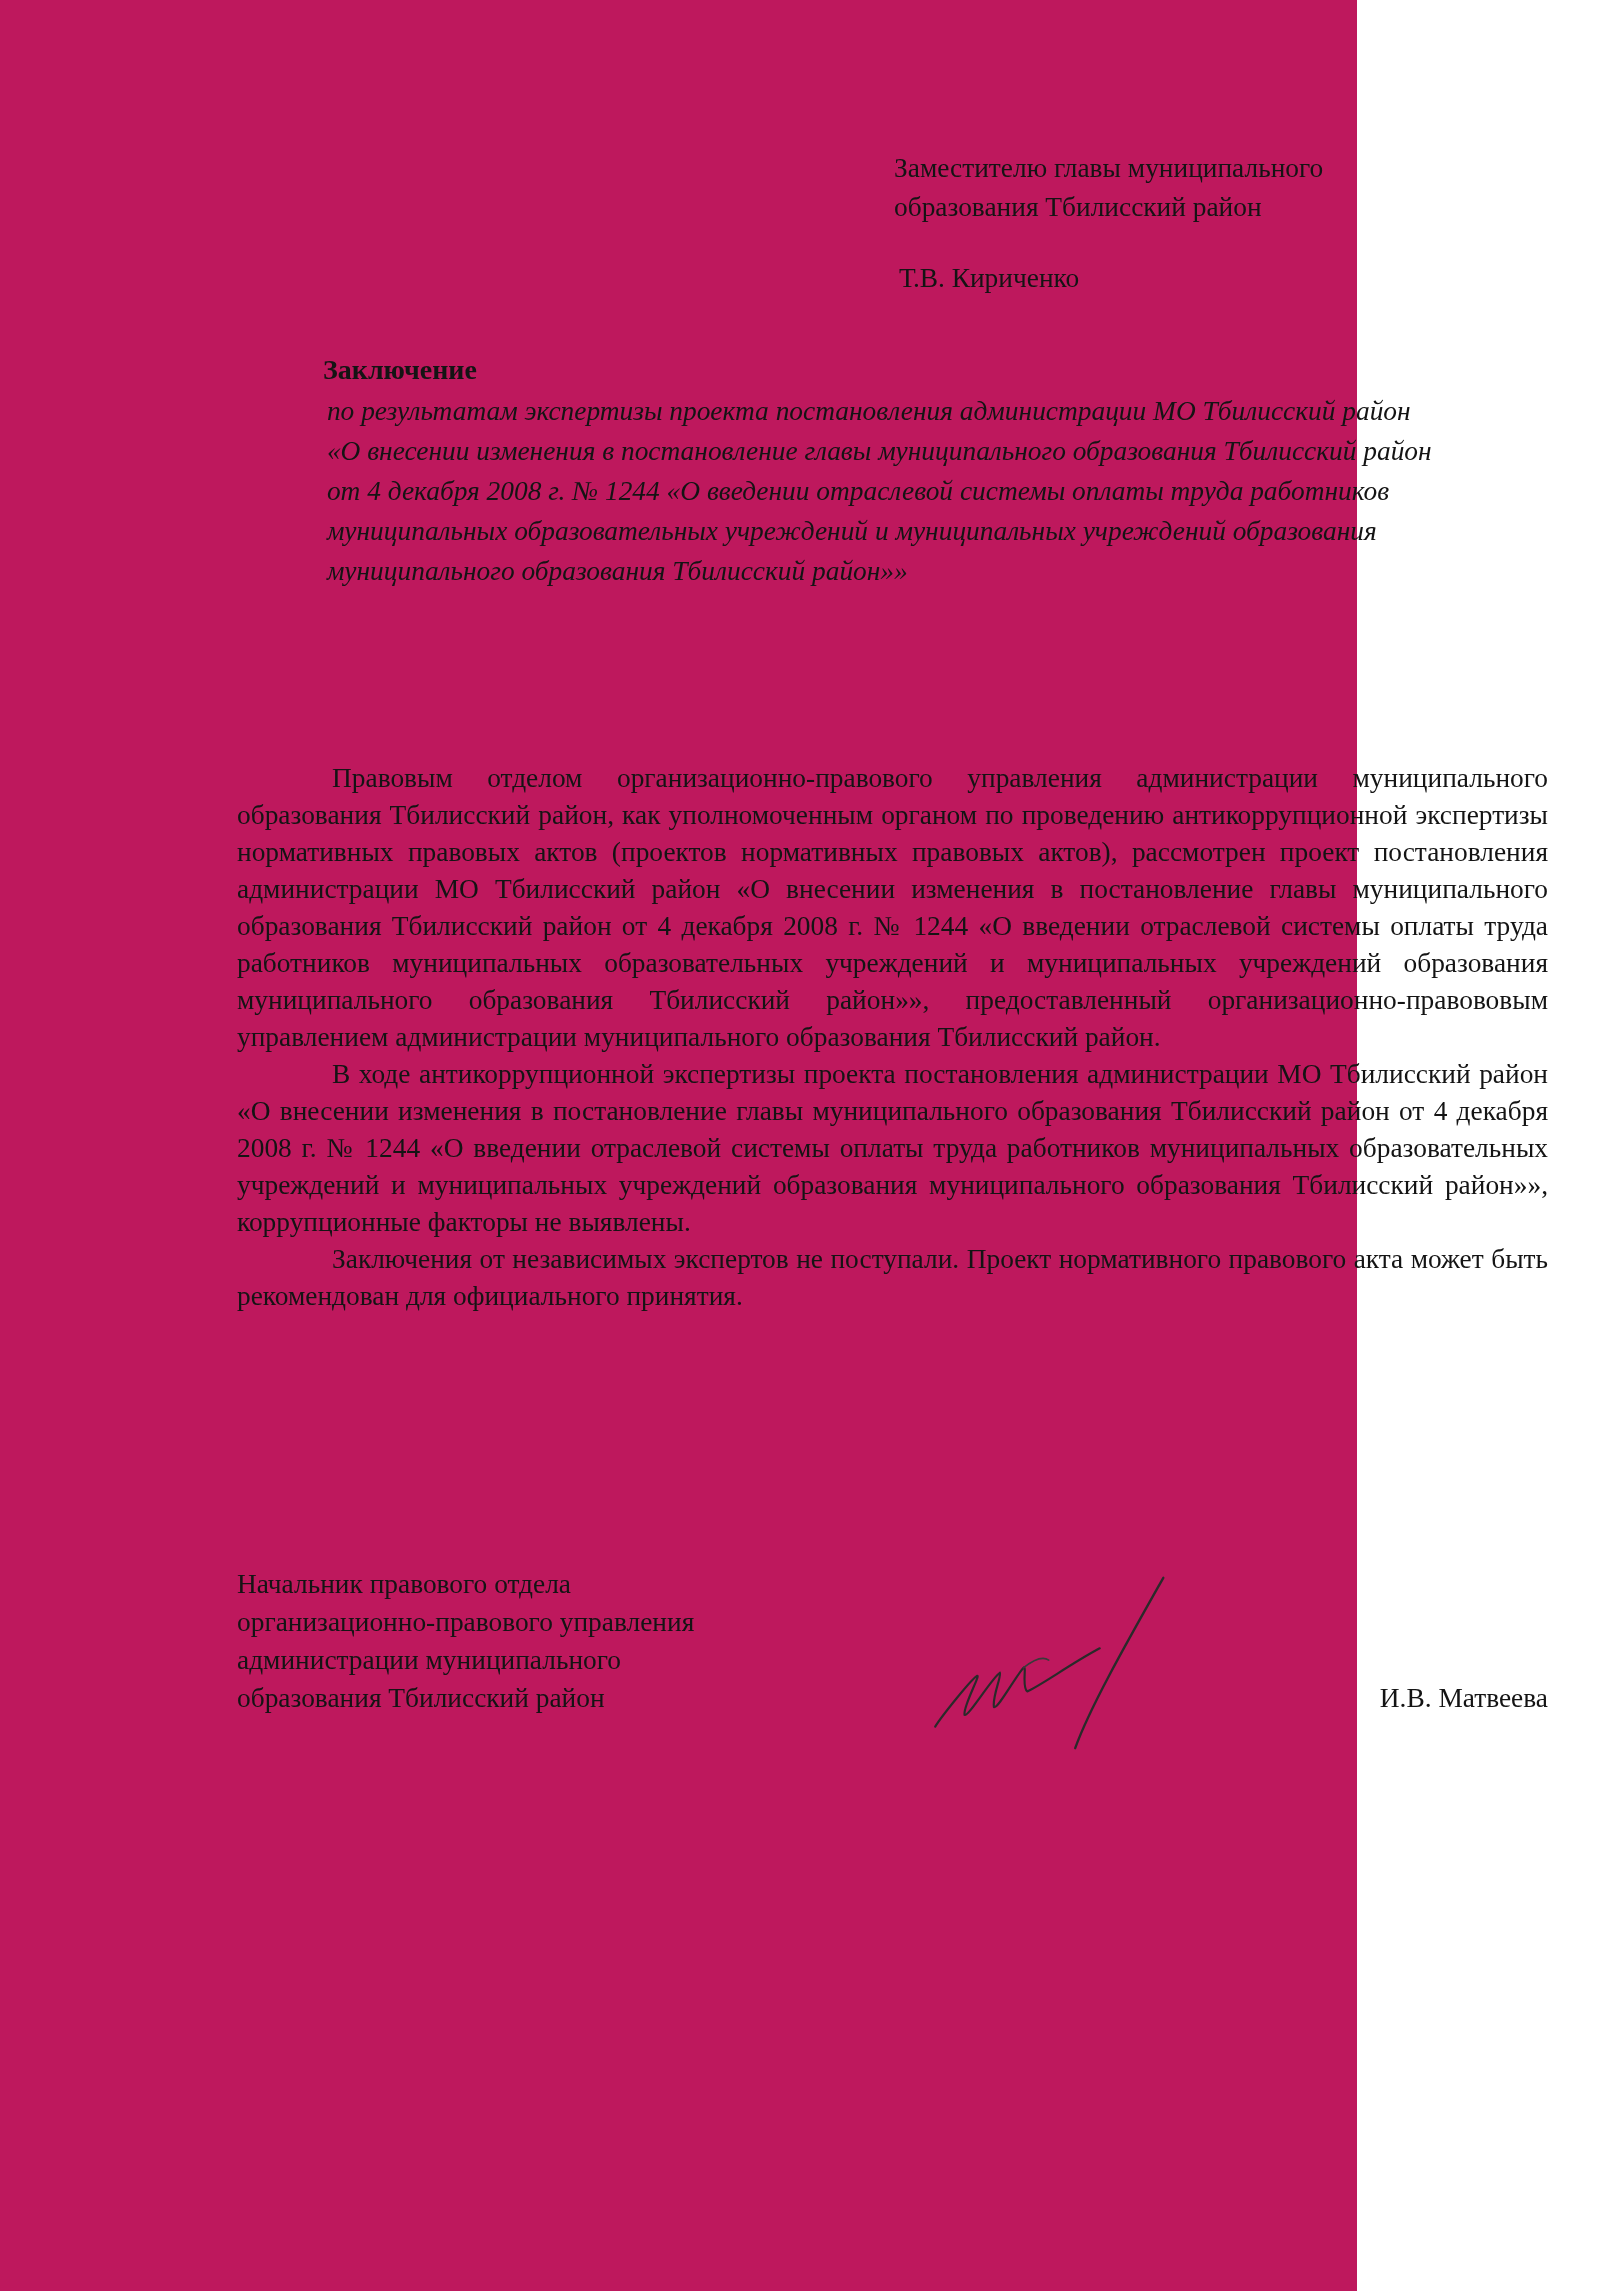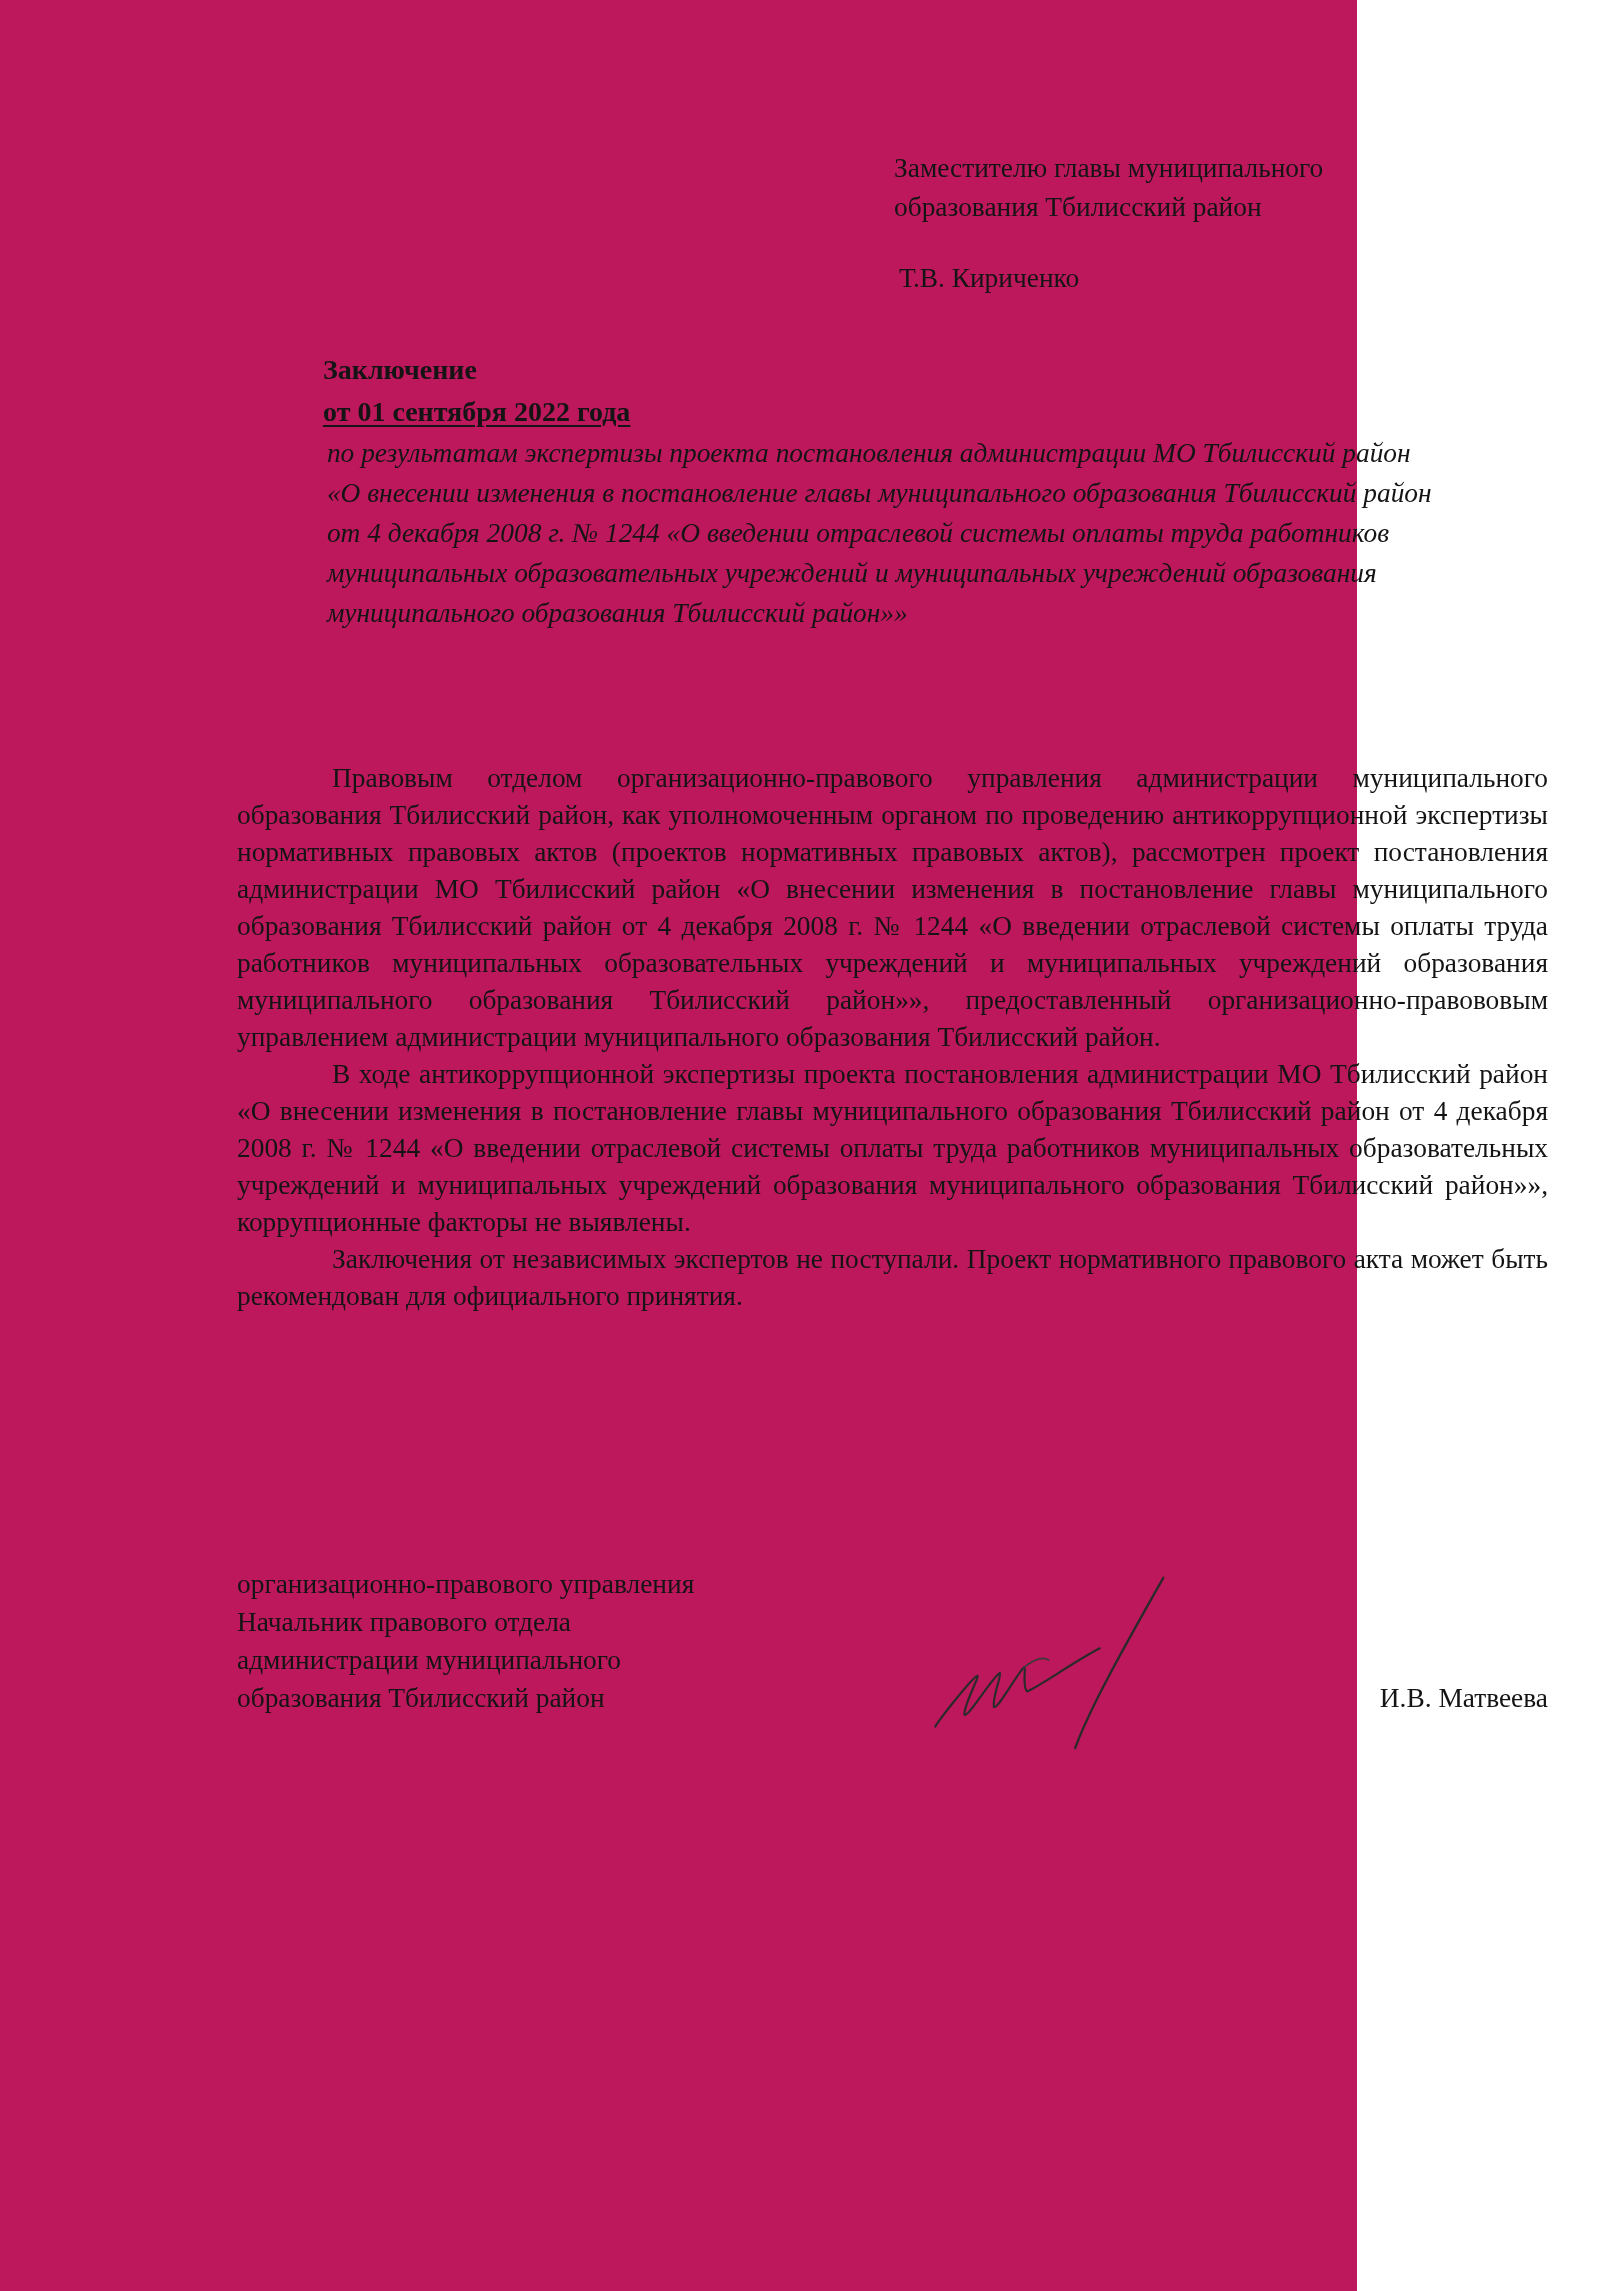--- a/index.html
+++ b/index.html
@@ -25,34 +25,33 @@
 <div class="page">
 
   <div class="addressee">
     <div>Заместителю главы муниципального</div>
     <div>образования Тбилисский район</div>
     <div class="name">Т.В. Кириченко</div>
   </div>
 
   <div class="title-block">
     <div class="title">Заключение</div>
-    <div class="date"><span>от 01 сентября 2022 года</span></div>
     <div class="subject">по результатам экспертизы проекта постановления администрации МО Тбилисский район «О внесении изменения в постановление главы муниципального образования Тбилисский район от 4 декабря 2008 г. № 1244 «О введении отраслевой системы оплаты труда работников муниципальных образовательных учреждений и муниципальных учреждений образования муниципального образования Тбилисский район»»</div>
   </div>
 
   <div class="body">
     <p>Правовым отделом организационно-правового управления администрации муниципального образования Тбилисский район, как уполномоченным органом по проведению антикоррупционной экспертизы нормативных правовых актов (проектов нормативных правовых актов), рассмотрен проект постановления администрации МО Тбилисский район «О внесении изменения в постановление главы муниципального образования Тбилисский район от 4 декабря 2008 г. № 1244 «О введении отраслевой системы оплаты труда работников муниципальных образовательных учреждений и муниципальных учреждений образования муниципального образования Тбилисский район»», предоставленный организационно-правововым управлением администрации муниципального образования Тбилисский район.</p>
     <p>В ходе антикоррупционной экспертизы проекта постановления администрации МО Тбилисский район «О внесении изменения в постановление главы муниципального образования Тбилисский район от 4 декабря 2008 г. № 1244 «О введении отраслевой системы оплаты труда работников муниципальных образовательных учреждений и муниципальных учреждений образования муниципального образования Тбилисский район»», коррупционные факторы не выявлены.</p>
     <p>Заключения от независимых экспертов не поступали. Проект нормативного правового акта может быть рекомендован для официального принятия.</p>
   </div>
 
   <div class="sign">
     <div class="position">
+      <div>Начальник правового отдела</div>
       <div>организационно-правового управления</div>
-      <div>Начальник правового отдела</div>
       <div>администрации муниципального</div>
       <div>образования Тбилисский район</div>
     </div>
     <svg class="signature" viewBox="0 0 310 190">
       <path d="M2 160 C 8 150, 40 110, 45 108 C 48 108, 30 140, 32 148 C 36 150, 60 110, 68 105 C 70 108, 60 130, 62 140 C 66 142, 82 112, 92 100 C 96 96, 90 120, 96 124 C 110 118, 140 96, 170 80" fill="none" stroke="#2a2a2a" stroke-width="2.2" stroke-linecap="round"></path>
       <path d="M145 182 C 160 140, 200 70, 235 8" fill="none" stroke="#2a2a2a" stroke-width="2.4" stroke-linecap="round"></path>
       <path d="M92 100 C 102 92, 112 88, 118 92" fill="none" stroke="#3a3a3a" stroke-width="1.6" stroke-linecap="round"></path>
     </svg>
     <div class="signer">И.В. Матвеева</div>
   </div>

